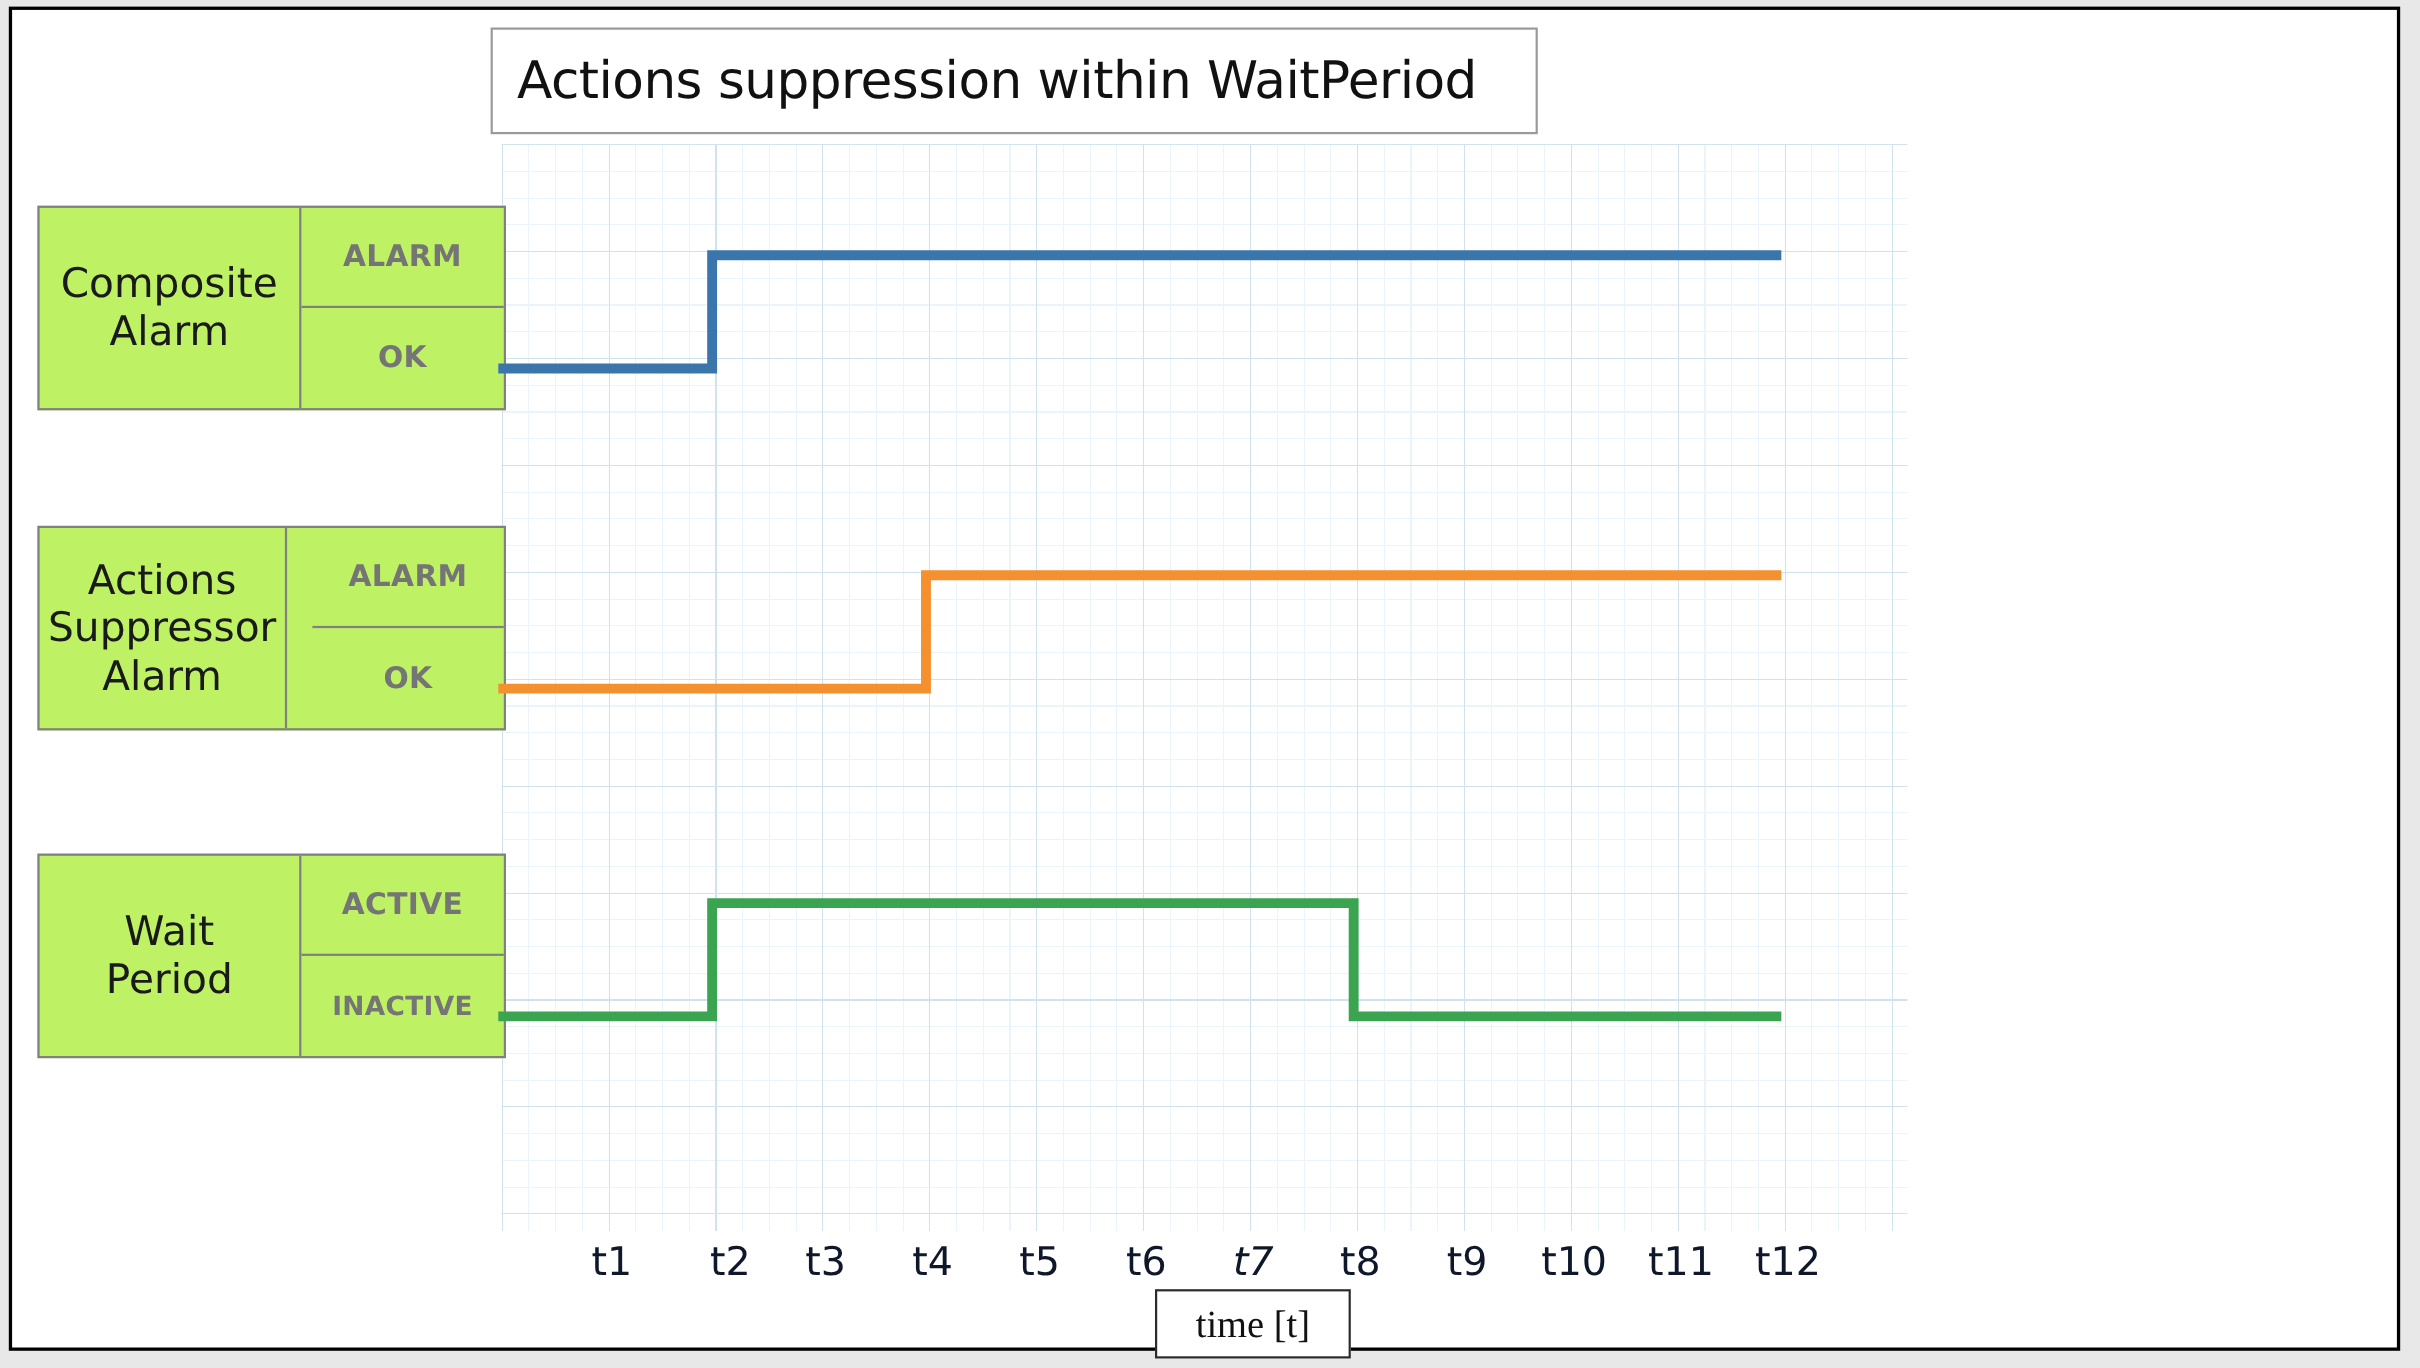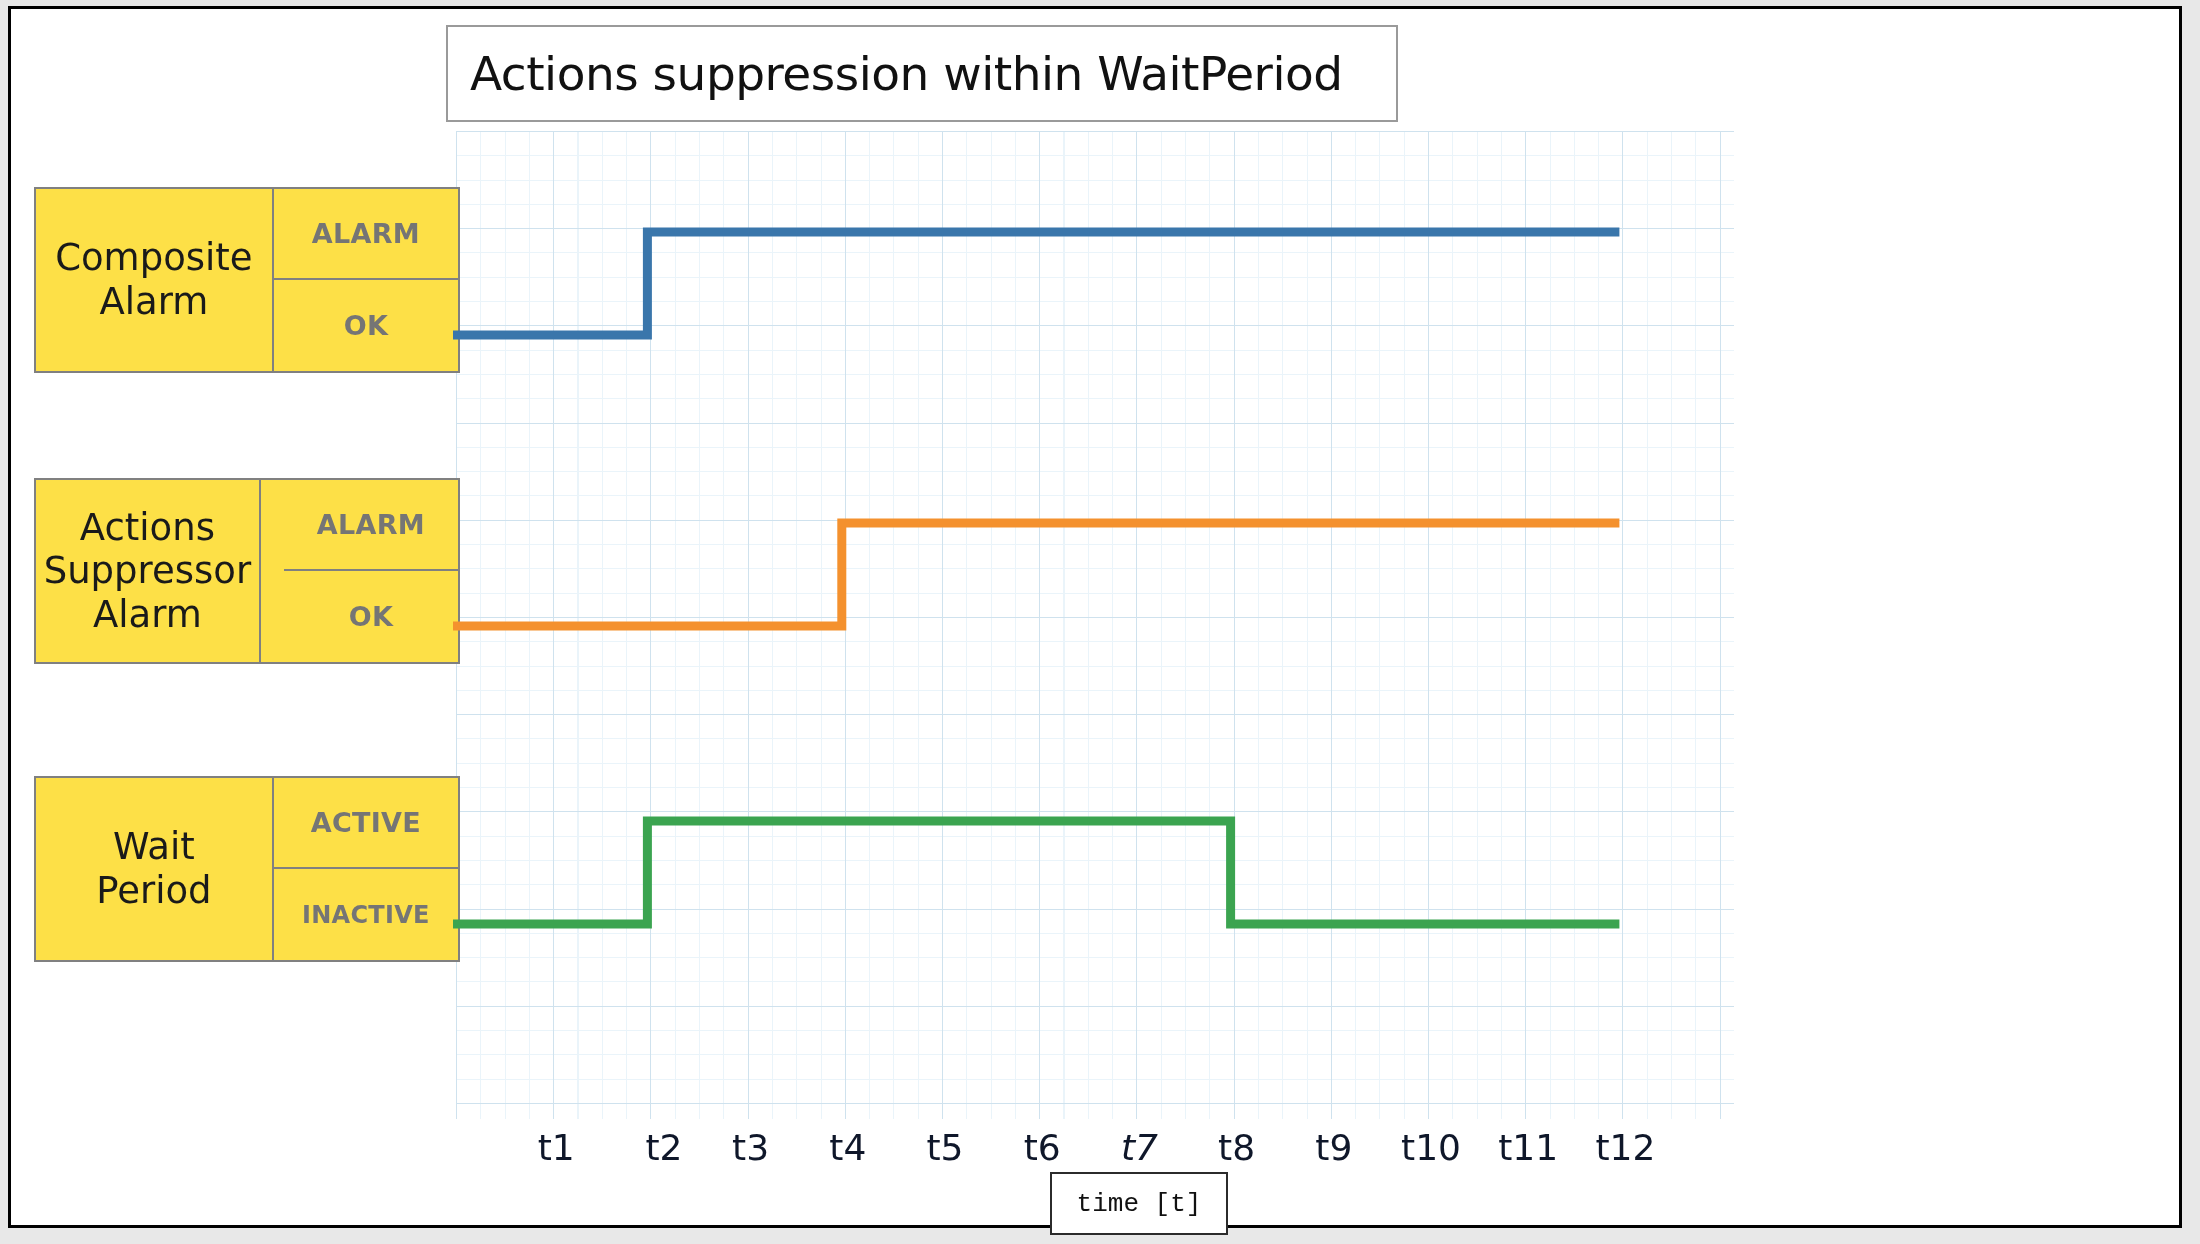--- a/index.html
+++ b/index.html
@@ -71,21 +71,21 @@
       repeating-linear-gradient(to bottom, #eaf4fa 0px, #eaf4fa 1px, transparent 1px, transparent 24.3px);
     background-color: #ffffff;
   }
 
   
   .row-label {
     position: absolute;
     display: flex;
     border: 2px solid #808080;
     box-sizing: border-box;
-    background: #fde047;
+    background: #bef264;
   }
   .row-name {
     width: 240px;
     display: flex;
     align-items: center;
     justify-content: center;
     text-align: center;
     font-size: 37px;
     font-family: "DejaVu Sans", sans-serif;
     color: #1a1a1a;
@@ -152,22 +152,22 @@
     width: 178px;
     height: 63px;
     border: 2px solid #2b2b2b;
     background: #ffffff;
     box-sizing: border-box;
     display: flex;
     align-items: center;
     justify-content: center;
   }
   .axis-title-text {
-    font-size: 26px;
-    font-family: Liberation Mono, monospace;
+    font-size: 35px;
+    font-family: Liberation Serif, serif;
     color: #111111;
   }
 </style>
 </head>
 <body>
 
 <div id="frame">
   <div id="canvas">
 
     <div class="plot-area"></div>

